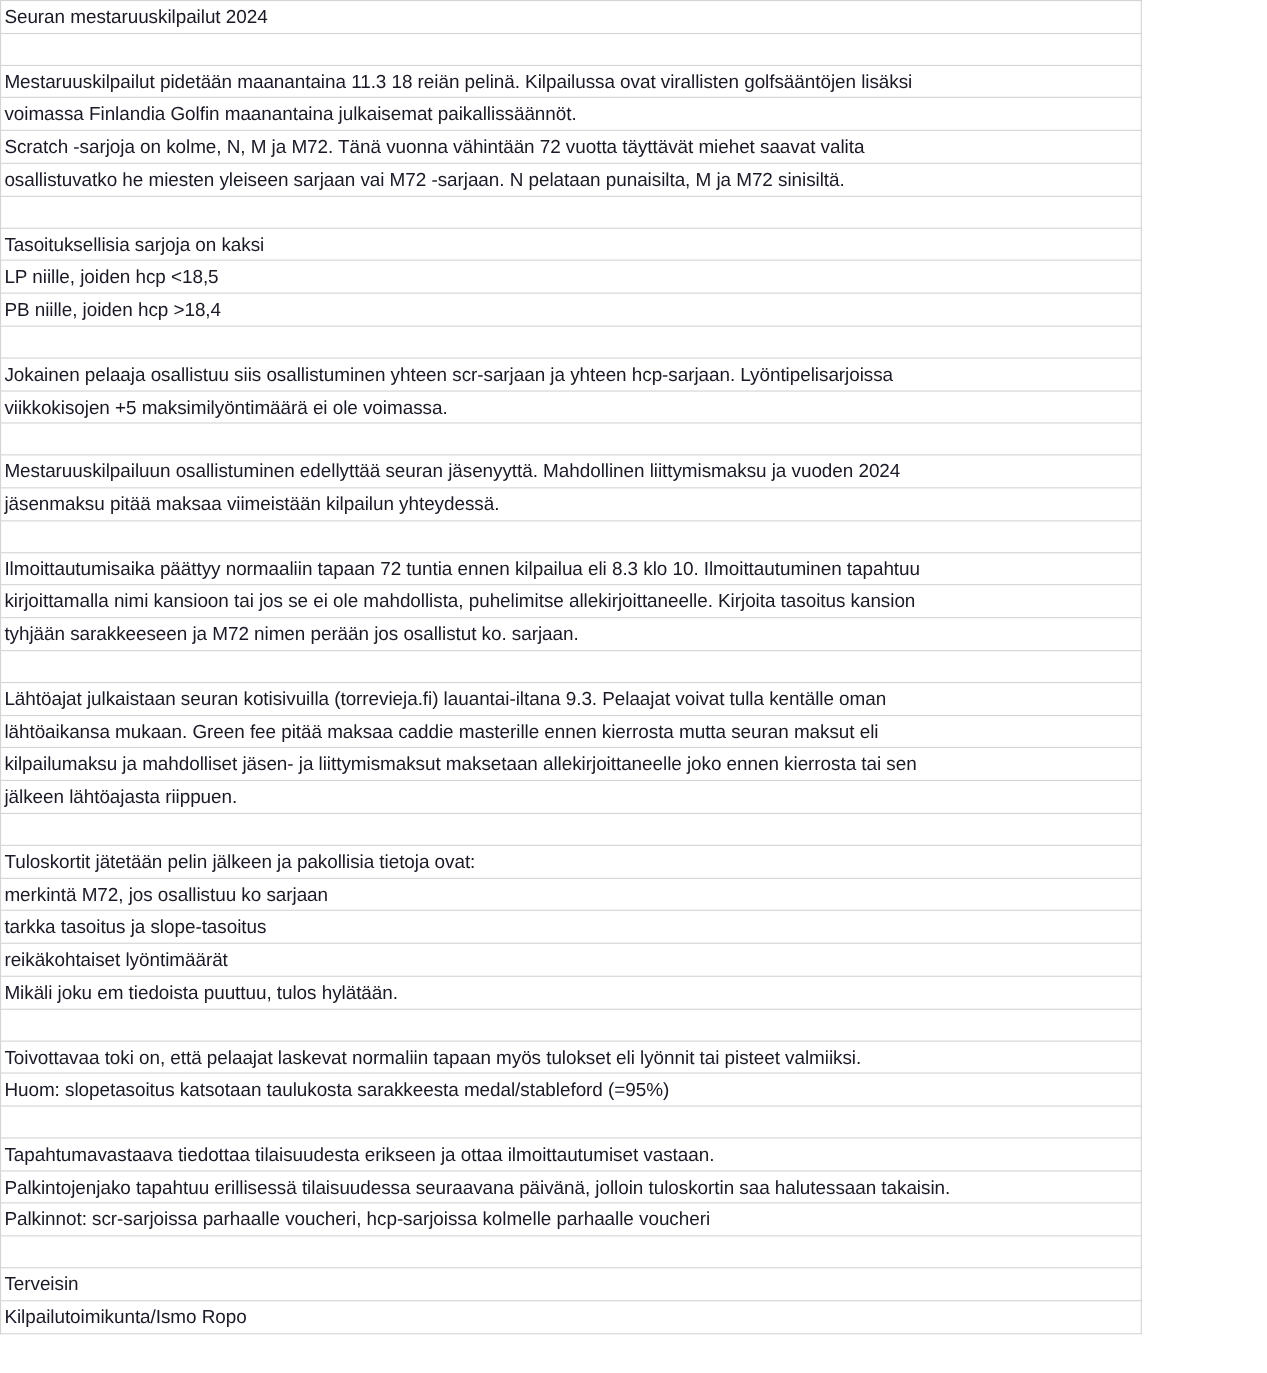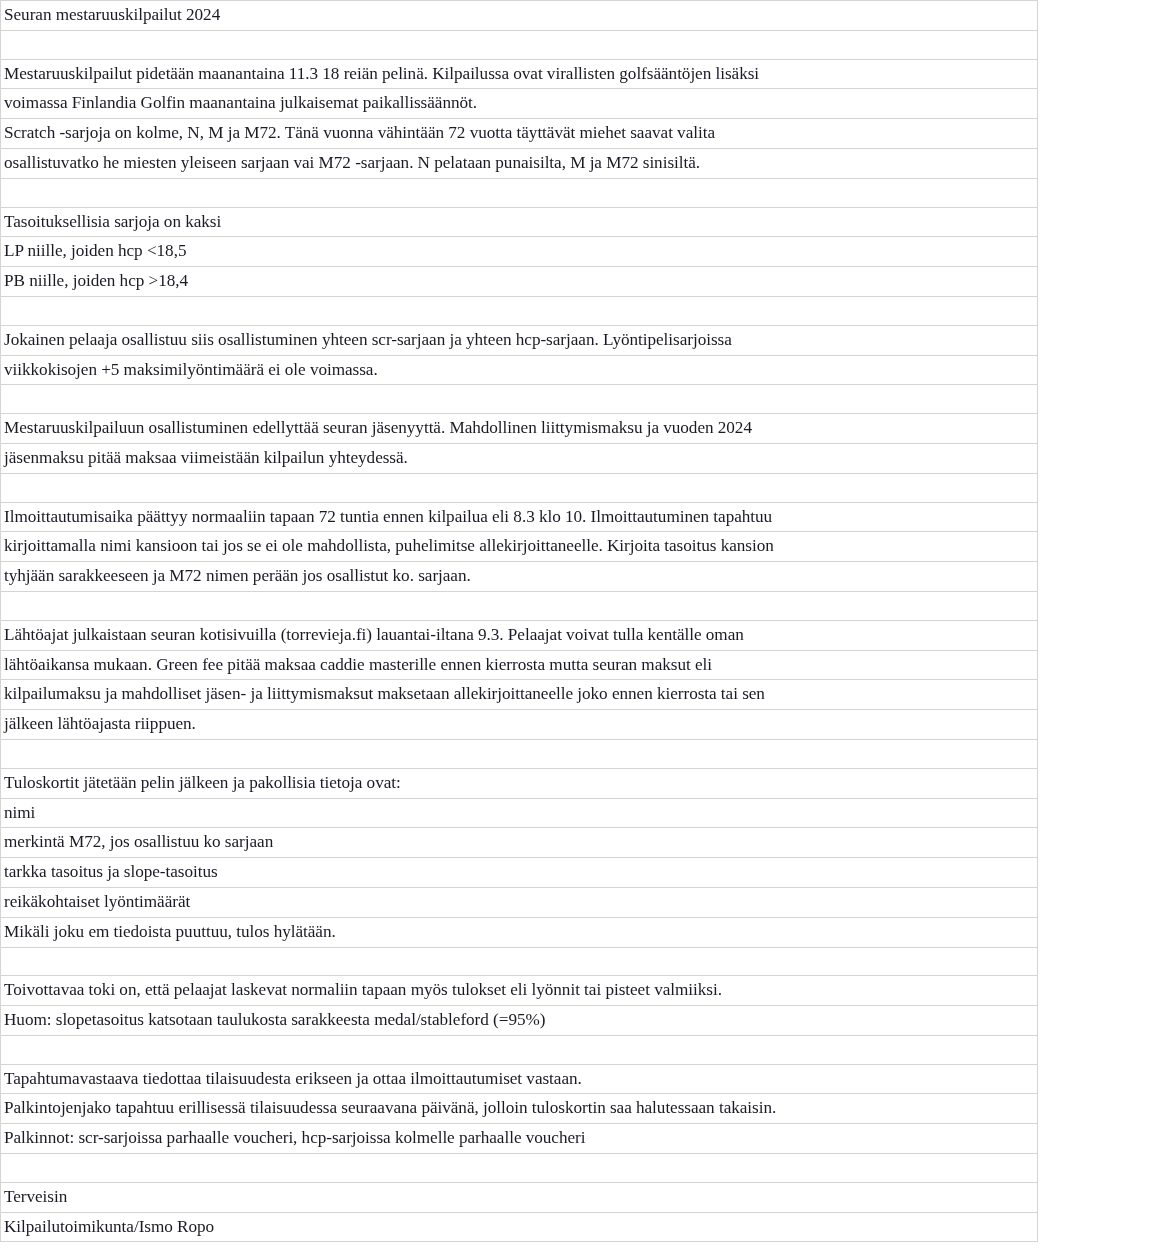--- a/index.html
+++ b/index.html
@@ -26,21 +26,20 @@
     position: absolute;
     left: 0;
     top: 0;
     width: 1038px;
     border-collapse: collapse;
     table-layout: fixed;
   }
 
   #grid tr {
     height: 28.8px;
-    font-family: Liberation Serif, serif;
   }
 
   #grid td {
     border: 1px solid #d4d4d4;
     border-top: none;
     border-left: none;
     padding: 0 0 0 3px;
     margin: 0;
     font-size: 17.2px;
     line-height: 28.8px;
@@ -208,25 +207,20 @@
             <span class="txt"></span>
           </td>
         </tr>
         <tr>
           <td class="cell">
             <span class="txt">Tuloskortit jätetään pelin jälkeen ja pakollisia tietoja ovat:</span>
           </td>
         </tr>
         <tr>
           <td class="cell">
-            <span class="txt">nimi</span>
-          </td>
-        </tr>
-        <tr>
-          <td class="cell">
             <span class="txt">merkintä M72, jos osallistuu ko sarjaan</span>
           </td>
         </tr>
         <tr>
           <td class="cell">
             <span class="txt">tarkka tasoitus ja slope-tasoitus</span>
           </td>
         </tr>
         <tr>
           <td class="cell">

